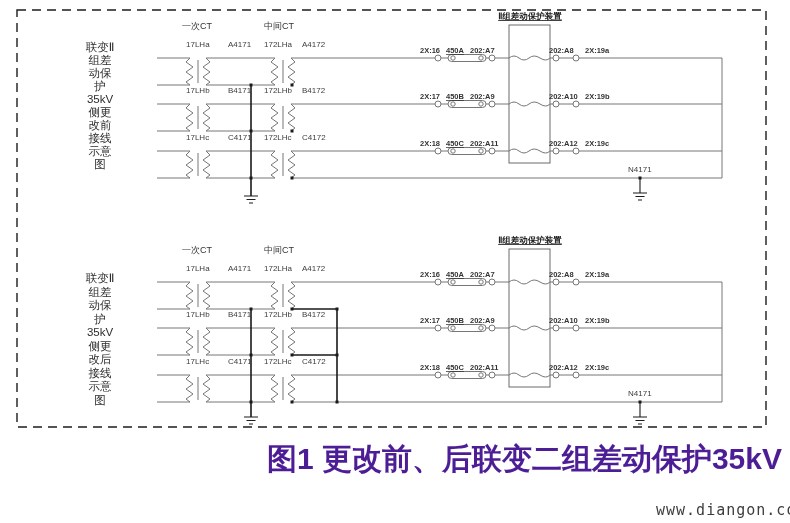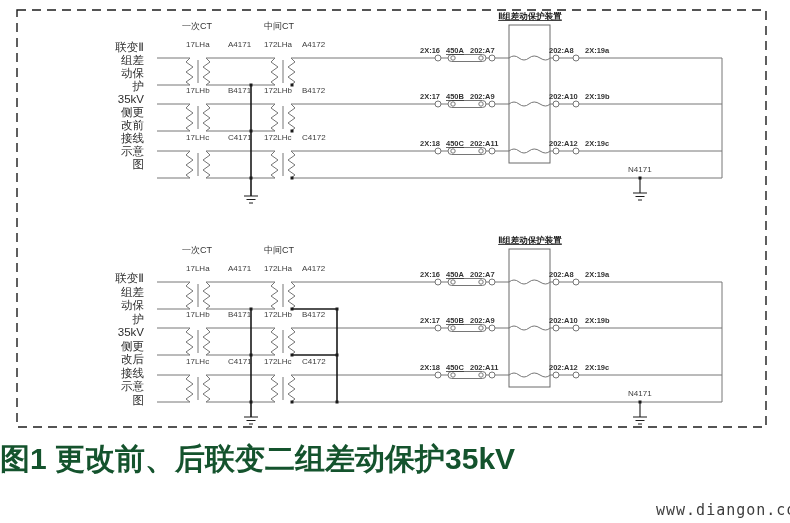--- a/index.html
+++ b/index.html
@@ -13,24 +13,24 @@
   .box{stroke:#6a6a6a;stroke-width:1;fill:none;}
   .stad{stroke:#767676;stroke-width:1;fill:#ffffff;}
   .term{stroke:#767676;stroke-width:1;fill:#ffffff;}
   .dot{fill:#1a1a1a;stroke:none;}
   .border{stroke:#1c1c1c;stroke-width:1.4;fill:none;stroke-dasharray:9 6;}
   .tsm{font-size:8px;}
   .tb{font-size:7.5px;font-weight:bold;fill:#333;}
   .th{font-size:9px;fill:#333;}
   .dev{font-size:8.5px;font-weight:bold;fill:#222;}
   .u{text-decoration:underline;}
-  .side{position:absolute;left:56px;width:88px;text-align:right;font-size:11.5px;
+  .side{position:absolute;left:56px;width:88px;text-align:center;font-size:11.5px;
         line-height:13px;white-space:pre-line;color:#2d2d2d;}
-  .cap{position:absolute;left:0;width:782px;text-align:left;font-size:30px;
-       font-weight:bold;color:#14532d;}
+  .cap{position:absolute;left:0;width:782px;text-align:right;font-size:30px;
+       font-weight:bold;color:#4c1d95;}
   .wm{position:absolute;left:656px;top:501px;font-family:"DejaVu Sans Mono",monospace;
       font-size:15px;color:#3d3d3d;letter-spacing:1px;}
 </style>
 </head>
 <body>
 
 <div id="stage">
 
 <svg width="790" height="523" viewBox="0 0 790 523">
 

